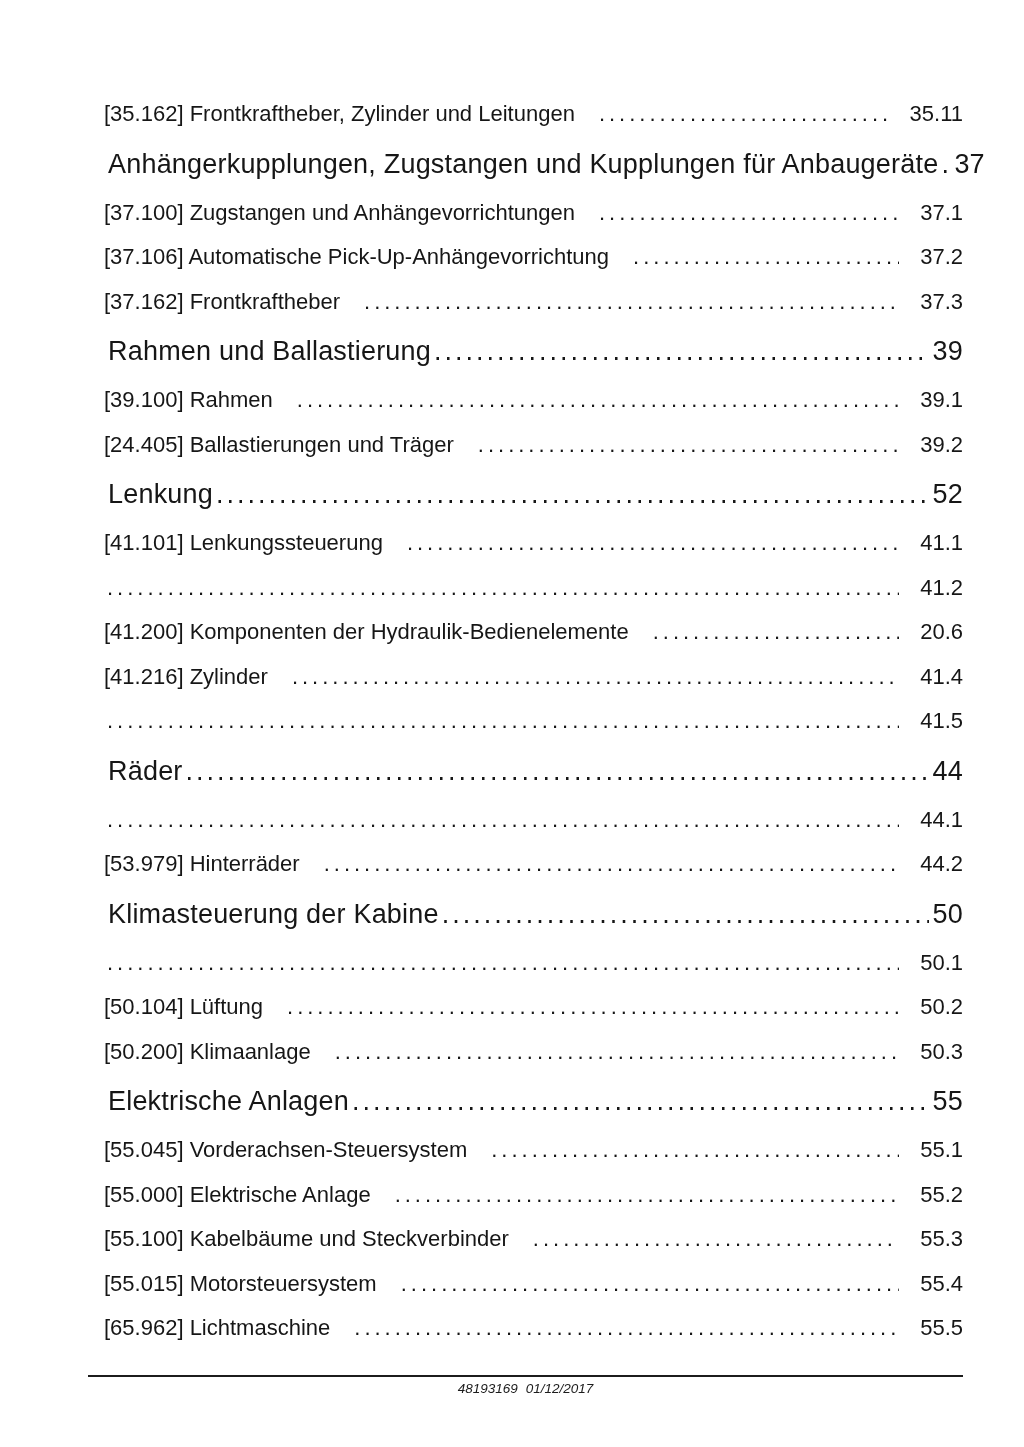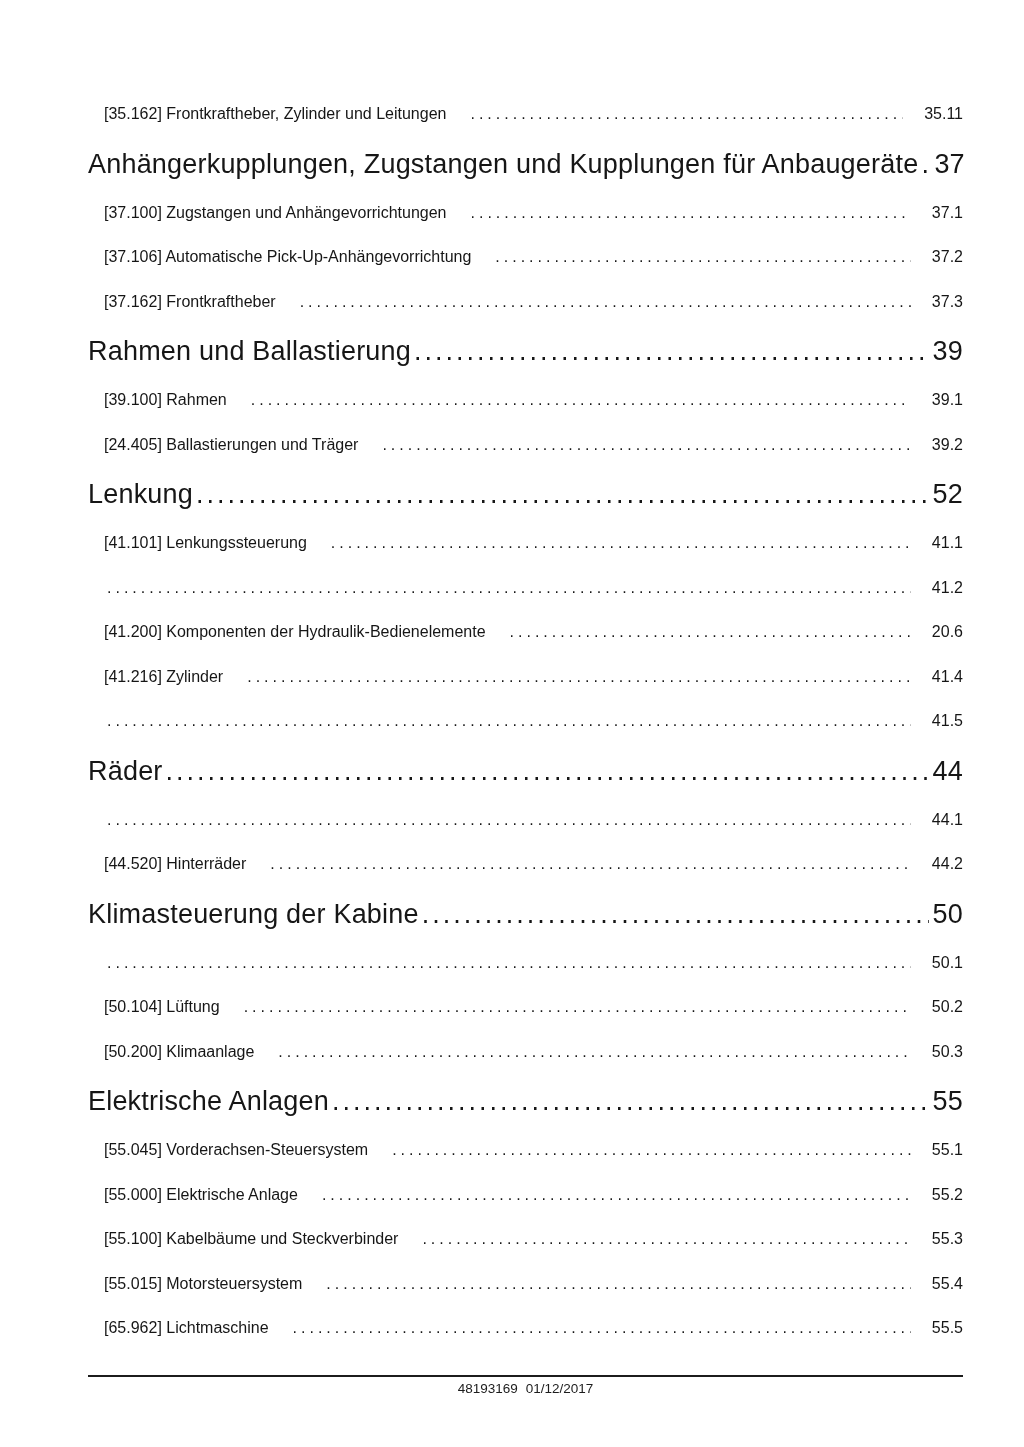--- a/index.html
+++ b/index.html
@@ -22,31 +22,32 @@
     padding: 92px 61px 0 88px;
     display: flex;
     flex-direction: column;
   }
   .row {
     display: flex;
     align-items: baseline;
     white-space: nowrap;
   }
   .row.item {
-    font-size: 16px;
+    font-size: 22px;
     line-height: 44.5px;
     height: 44.5px;
     padding-left: 16px;
     gap: 21px;
   }
   .row.section {
     font-size: 27px;
     line-height: 54px;
     height: 54px;
     letter-spacing: 0.2px;
+    margin-left: 20px;
   }
   .title {
     flex: 0 0 auto;
   }
   .leader {
     flex: 1 1 auto;
     overflow: hidden;
     white-space: nowrap;
     padding-left: 3px;
     padding-right: 9px;
@@ -65,21 +66,21 @@
     border: 0;
     border-top: 2.5px solid #1c1c1c;
     margin: 0 0 3px 0;
   }
   .footer-text {
     text-align: center;
     font-size: 13.5px;
     line-height: 18px;
     color: #1c1c1c;
   }
-  .footer-text span { padding: 0 2px; }
+  .footer-text span { padding: 0 2px; font-style: italic; }
 </style>
 </head>
 <body>
 
 <div class="page">
 
   <div class="row item">
     <span class="title">[35.162] Frontkraftheber, Zylinder und Leitungen</span>
       <span class="leader" aria-hidden="true">............................................................................................................................................................................................................................</span>
       <span class="page-num">35.11</span>
@@ -150,21 +151,21 @@
   <div class="row section">
     <span class="title">Räder</span>
       <span class="leader" aria-hidden="true">............................................................................................................................................................................................................................</span>
       <span class="page-num">44</span>
   </div>
   <div class="row item">
       <span class="leader" aria-hidden="true">............................................................................................................................................................................................................................</span>
       <span class="page-num">44.1</span>
   </div>
   <div class="row item">
-    <span class="title">[44.520] Hinterräder</span>
+    <span class="title">[53.979] Hinterräder</span>
       <span class="leader" aria-hidden="true">............................................................................................................................................................................................................................</span>
       <span class="page-num">44.2</span>
   </div>
   <div class="row section">
     <span class="title">Klimasteuerung der Kabine</span>
       <span class="leader" aria-hidden="true">............................................................................................................................................................................................................................</span>
       <span class="page-num">50</span>
   </div>
   <div class="row item">
       <span class="leader" aria-hidden="true">............................................................................................................................................................................................................................</span>

